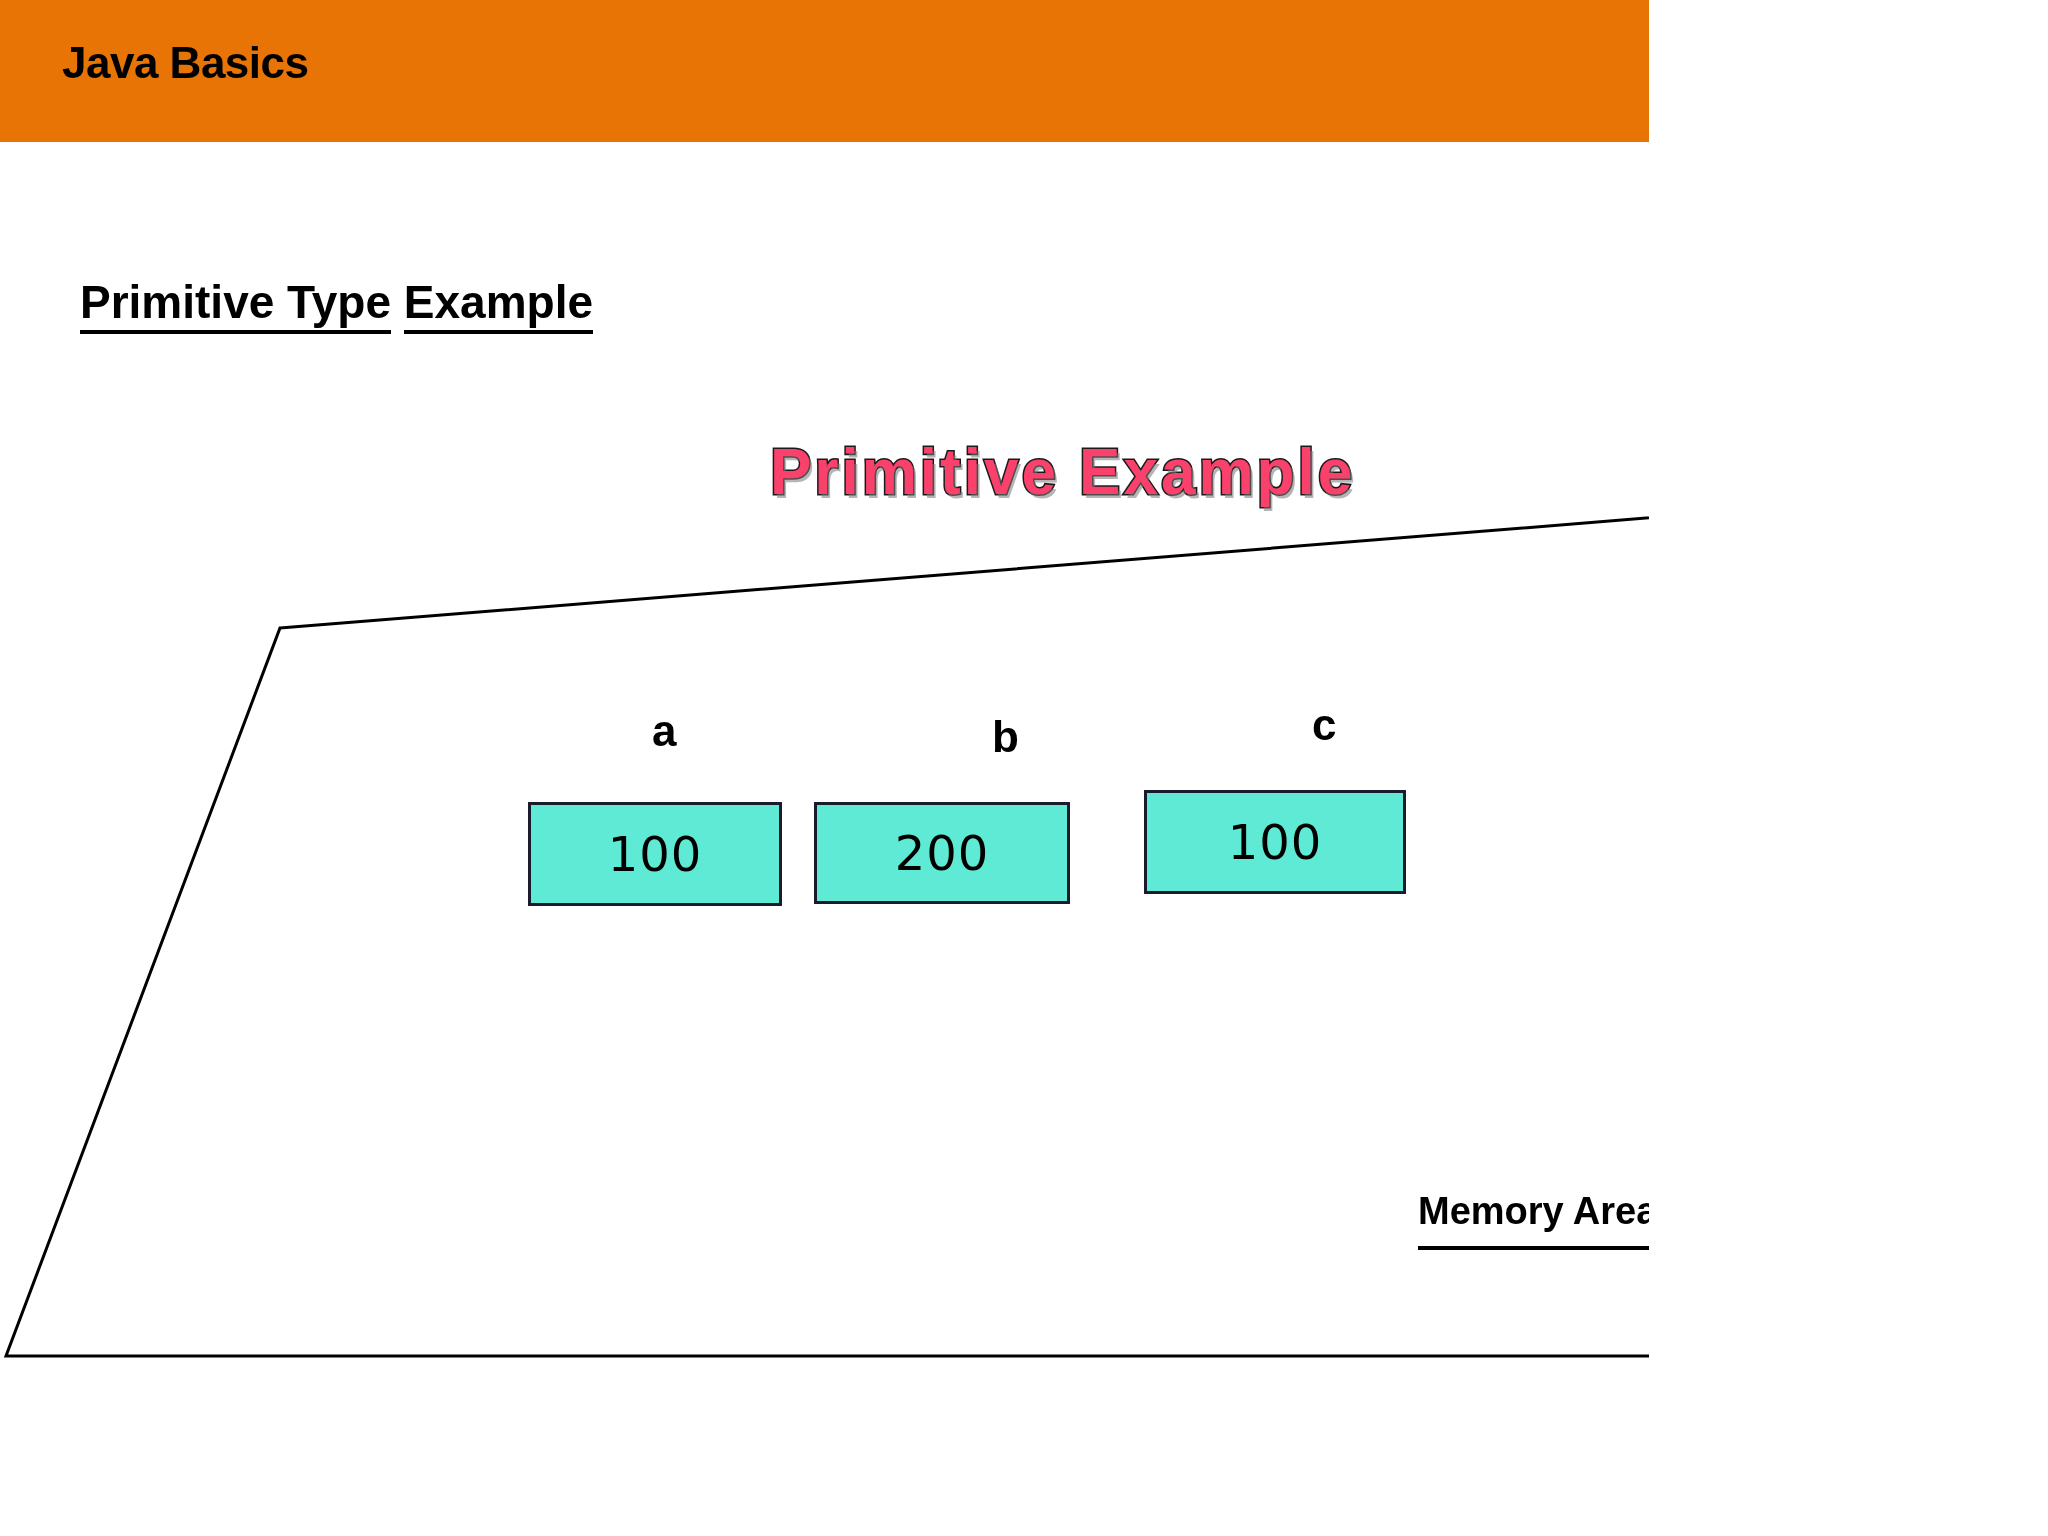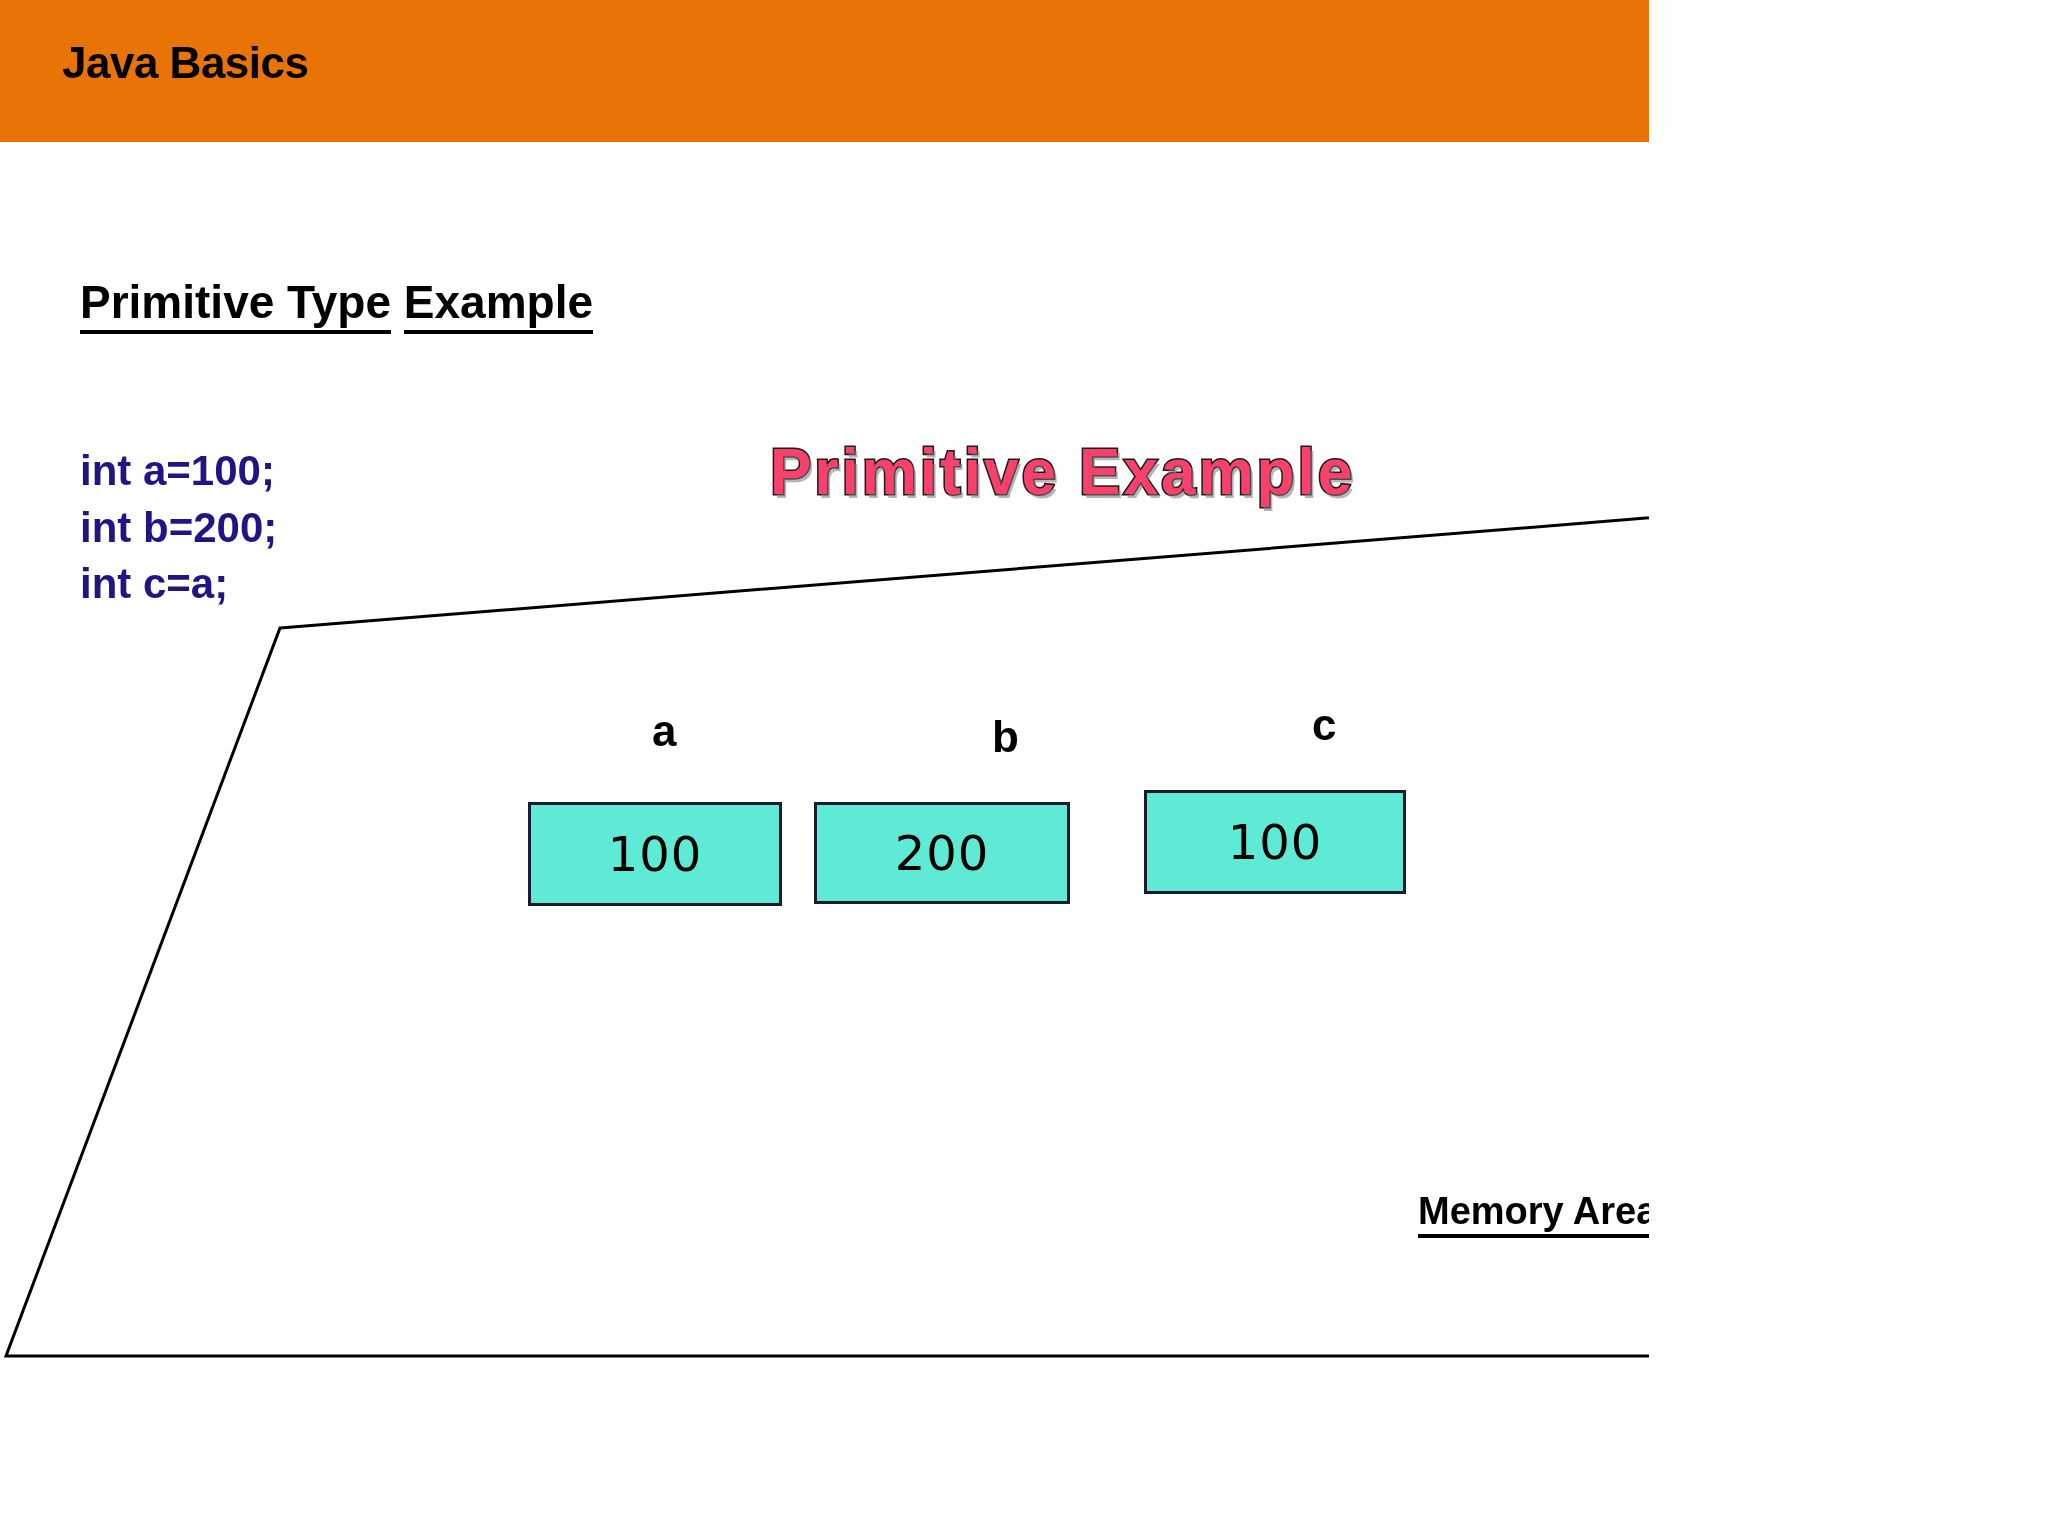--- a/index.html
+++ b/index.html
@@ -166,21 +166,21 @@
     top: 1190px;
     font-size: 38px;
     font-weight: bold;
     color: #000000;
     font-family: "Liberation Sans", sans-serif;
     white-space: nowrap;
   }
   #memory-caption .u {
     border-bottom: 4px solid #000;
     display: inline-block;
-    padding-bottom: 1px;
+    padding-bottom: 13px;
   }
 
   
   #java-logo {
     position: absolute;
     left: 1898px;
     top: 1292px;
     width: 134px;
     height: 192px;
   }
@@ -233,25 +233,20 @@
       <text x="96" y="72" font-family="'Liberation Serif', serif" font-size="74" font-style="italic" fill="#5E86A8">Sun</text>
       <text x="120" y="96" font-family="'Liberation Sans', sans-serif" font-size="17" fill="#6E93B4" letter-spacing="0.5">microsystems</text>
     </svg>
   </div>
 
 
   <div id="sub-heading">
     <span class="u">Primitive Type</span><span>&nbsp;</span><span class="u">Example</span>
   </div>
 
-  <div id="code-block">
-    <div>int a=100;</div>
-    <div>int b=200;</div>
-    <div>int c=a;</div>
-  </div>
 
   <div id="wordart">Primitive Example</div>
 
   <svg id="memory-shape" viewBox="0 0 1920 900">
     <polygon points="280,158 1896,28 1896,886 6,886" fill="none" stroke="#000000" stroke-width="3"></polygon>
   </svg>
 
   <div class="var-label" style="left:652px; top:706px;">a</div>
   <div class="var-label" style="left:992px; top:712px;">b</div>
   <div class="var-label" style="left:1312px; top:700px;">c</div>

